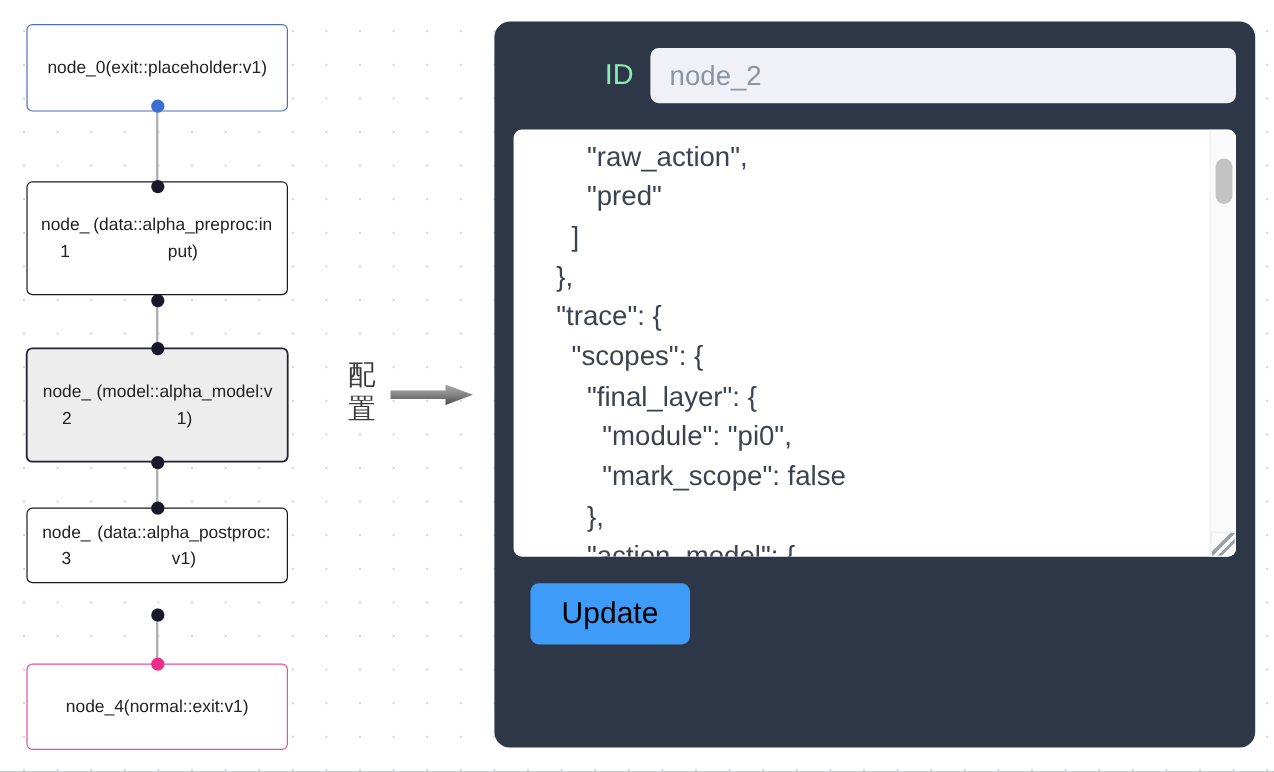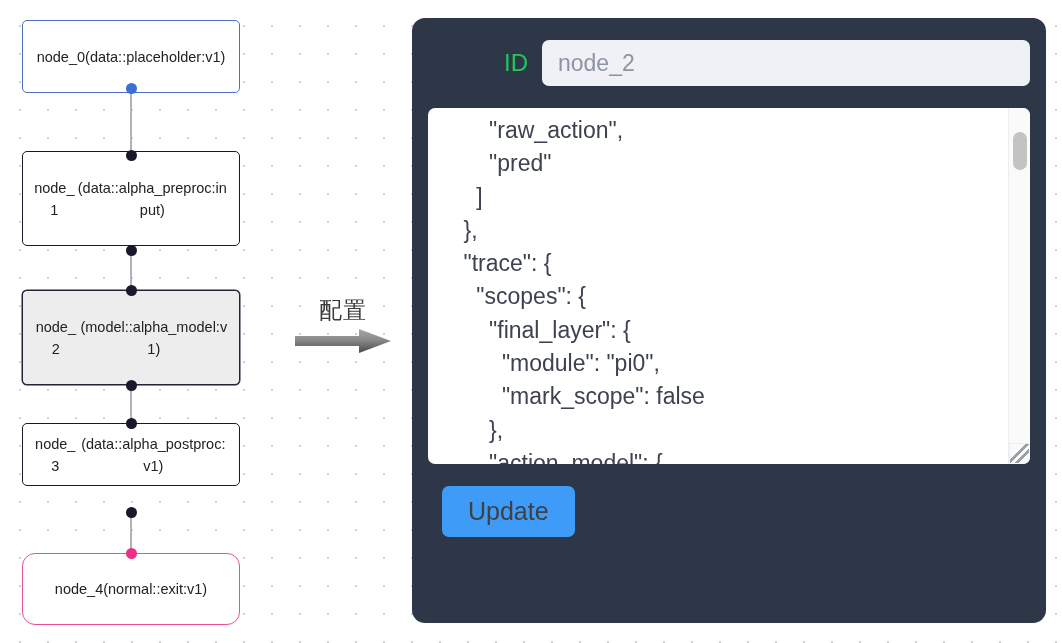--- a/index.html
+++ b/index.html
@@ -50,21 +50,21 @@
     justify-content: center;
     text-align: center;
     color: #222222;
     font-size: 14.5px;
     line-height: 22px;
     padding: 6px 10px;
     box-shadow: 0 0 0 0 rgba(0,0,0,0);
   }
   .node .nline { white-space: normal; word-break: break-all; }
   .node.blue   { border-color: #4f6ec0; }
-  .node.pink   { border-color: #e94f9c; border-radius: 13px; }
+  .node.pink   { border-color: #e94f9c; }
   .node.selected {
     background: #ededed;
     border-color: #22223a;
     border-width: 1.4px;
     box-shadow: 0 0 0 0.5px #22223a;
   }
   .handle {
     position: absolute;
     width: 11px; height: 11px;
     border-radius: 50%;
@@ -97,21 +97,21 @@
   #h-4-in  { top: 547.5px; }
 
   
   .annotation {
     position: absolute;
     left: 290px;
     top: 296px;
     width: 106px;
     height: 62px;
     display: flex;
-    flex-direction: column;
+    flex-direction: row;
     align-items: center;
   }
   .annotation-label {
     font-family: "DejaVu Sans", sans-serif;
     font-size: 23px;
     line-height: 28px;
     color: #3b3b3b;
     letter-spacing: 1px;
   }
   .annotation-arrow {
@@ -136,21 +136,21 @@
     display: flex;
     align-items: flex-start;
     margin-bottom: 22px;
   }
   .field-label {
     width: 114px;
     flex: 0 0 114px;
     text-align: right;
     padding-right: 14px;
     box-sizing: border-box;
-    color: #22c55e;
+    color: #86efac;
     font-size: 24px;
     line-height: 46px;
     font-family: "Liberation Sans", sans-serif;
   }
   .field-label.config-label { line-height: 46px; }
   .text-input {
     flex: 1 1 auto;
     height: 46px;
     background: #eff1f6;
     border: none;
@@ -214,21 +214,21 @@
     border-top: 1px solid #eceff1;
     border-left: 1px solid #eceff1;
     box-sizing: border-box;
   }
   .update-row {
     margin-top: 12px;
     padding-left: 14px;
   }
   .update-button {
     background: #3f9bf8;
-    color: #404040;
+    color: #000000;
     border: none;
     border-radius: 7px;
     font-size: 25px;
     font-family: "Liberation Sans", sans-serif;
     padding: 11px 26px;
     cursor: pointer;
   }
 </style>
 </head>
 <body>
@@ -237,21 +237,21 @@
 
   <div class="flow-canvas">
 
     <div class="edge" id="edge-0-1"></div>
     <div class="edge" id="edge-1-2"></div>
     <div class="edge" id="edge-2-3"></div>
     <div class="edge" id="edge-3-4"></div>
 
     <div class="node blue" id="node-0">
       <span class="nline">node_0</span>
-      <span class="nline">(data::placeholder:v1)</span>
+      <span class="nline">(exit::placeholder:v1)</span>
     </div>
     <div class="handle blue" id="h-0-out"></div>
 
     <div class="handle" id="h-1-in"></div>
     <div class="node" id="node-1">
       <span class="nline">node_1</span>
       <span class="nline">(data::alpha_preproc:input)</span>
     </div>
     <div class="handle" id="h-1-out"></div>
 

